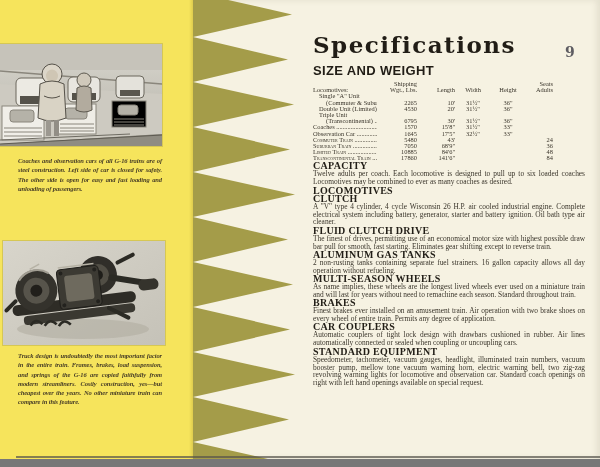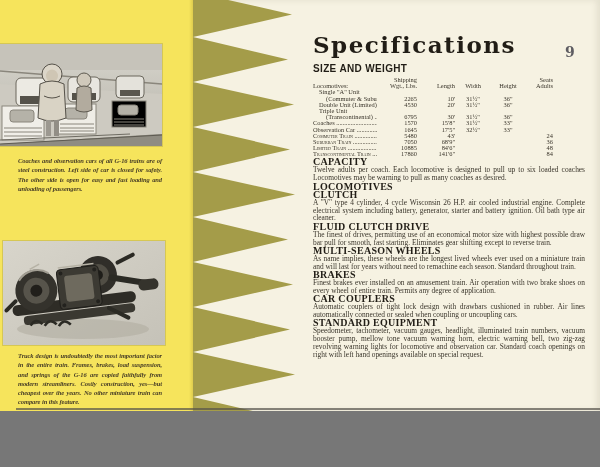--- a/index.html
+++ b/index.html
@@ -1,36 +1,36 @@
 <!DOCTYPE html>
 <html style="--yellow: #F6E45C; --olive: #A49C49; --cream: #F6F2E2; --ink: #3a352b; --heading_ink: #211d16; --caption_ink: #473d26; --page_num: #5e5d62;"><head>
 <meta charset="utf-8">
 <style>
   html,body{margin:0;padding:0;}
   body{background:#777;font-family:"Liberation Serif",serif;}
-  .page{position:relative;width:600px;height:411px;margin:0 auto;background:var(--cream,#F6F2E2);overflow:hidden;box-shadow:inset -3px 0 6px rgba(90,85,60,.12);}
+  .page{position:relative;width:600px;height:459px;margin:0 auto;background:var(--cream,#F6F2E2);overflow:hidden;box-shadow:inset -3px 0 6px rgba(90,85,60,.12);}
 
   
   .yellow-panel{position:absolute;left:0;top:0;width:193px;height:467px;background:var(--yellow,#F6E45C);}
   .yellow-panel::after{content:"";position:absolute;right:0;top:0;width:4px;height:100%;background:linear-gradient(to right,rgba(160,140,40,0),rgba(160,140,40,.28));}
   .photo{position:absolute;display:block;box-shadow:0 0 0 1px rgba(120,110,60,.25);}
   #photo1{left:0;top:44px;}
   #photo2{left:3px;top:241px;}
   .caption{position:absolute;left:18px;width:144px;margin:0;font:italic 700 6.5px/9.3px "Liberation Serif",serif;letter-spacing:-.1px;color:var(--caption_ink,#473d26);text-align:justify;}
   #caption1{top:156px;}
   #caption2{top:351px;}
 
   
   #zigzag{position:absolute;left:193px;top:0;}
 
   
   .content{position:absolute;left:313px;top:0;width:272px;color:var(--ink,#3a352b);}
   h1{margin:33px 0 0 0;font-family:"DejaVu Serif",serif;font-weight:700;font-size:23px;line-height:24px;letter-spacing:1.5px;color:var(--heading_ink,#211d16);}
   .page-num{position:absolute;left:565px;top:44px;font-family:"DejaVu Serif",serif;font-weight:700;font-size:14px;color:var(--page_num,#5e5d62);letter-spacing:1px;}
-  .sect-title{margin-top:6px;font-family:"Liberation Sans",sans-serif;font-weight:700;font-size:10px;letter-spacing:.35px;color:var(--heading_ink,#211d16);}
+  .sect-title{margin-top:6px;font-family:"Liberation Sans",sans-serif;font-weight:700;font-size:13px;letter-spacing:.35px;color:var(--heading_ink,#211d16);}
 
   .spec-table{margin-top:3px;width:240px;font-family:"Liberation Serif",serif;font-size:6.4px;}
   .t-row{display:flex;line-height:6.2px;height:6.2px;}
   .c-label{flex:1;white-space:nowrap;overflow:hidden;}
   .c-wgt{width:40px;text-align:right;white-space:nowrap;}
   .c-len{width:38px;text-align:right;white-space:nowrap;}
   .c-wid{width:36px;text-align:center;white-space:nowrap;}
   .c-hgt{width:34px;text-align:center;white-space:nowrap;}
   .c-seat{width:28px;text-align:right;white-space:nowrap;}
   .ind1{padding-left:6px;}
@@ -262,34 +262,38 @@
             <span class="c-wid"></span>
             <span class="c-hgt"></span>
             <span class="c-seat">84</span>
           </div>
         </div>
     </div>
 
     <div id="sections">
         <div class="section">
           <h3>CAPACITY</h3>
-          <p>Twelve adults per coach.  Each locomotive is designed to pull up to six loaded coaches Locomotives may be warning  to  pull  as many coaches as  desired.</p>
+          <p>Twelve adults per coach.  Each locomotive is designed to pull up to six loaded coaches Locomotives may be combined  to  ever  as many coaches as  desired.</p>
         </div>
         <div class="section">
           <h3>LOCOMOTIVES</h3>
         </div>
         <div class="section">
           <h3>CLUTCH</h3>
           <p>A "V" type 4 cylinder, 4 cycle Wisconsin 26 H.P. air cooled industrial engine. Complete electrical system including battery, generator, starter and battery ignition. Oil bath type air cleaner.</p>
         </div>
         <div class="section">
           <h3>FLUID CLUTCH DRIVE</h3>
           <p>The finest of drives, permitting use of an economical motor size with highest possible draw bar pull for smooth, fast starting.  Eliminates gear shifting except to reverse train.</p>
         </div>
         <div class="section">
+          <h3>ALUMINUM GAS TANKS</h3>
+          <p>2 non-rusting tanks containing separate fuel strainers. 16 gallon capacity allows all day operation without refueling.</p>
+        </div>
+        <div class="section">
           <h3>MULTI-SEASON WHEELS</h3>
           <p>As name implies, these wheels are the longest lived wheels ever used on a miniature train and will last for years without need to remachine each season. Standard throughout train.</p>
         </div>
         <div class="section">
           <h3>BRAKES</h3>
           <p>Finest brakes ever installed on an amusement train.   Air operation with two brake shoes on every wheel of entire train. Permits any degree of application.</p>
         </div>
         <div class="section">
           <h3>CAR COUPLERS</h3>
           <p>Automatic couplers of tight lock design with drawbars cushioned in rubber. Air lines automatically connected or sealed when coupling or uncoupling cars.</p>

